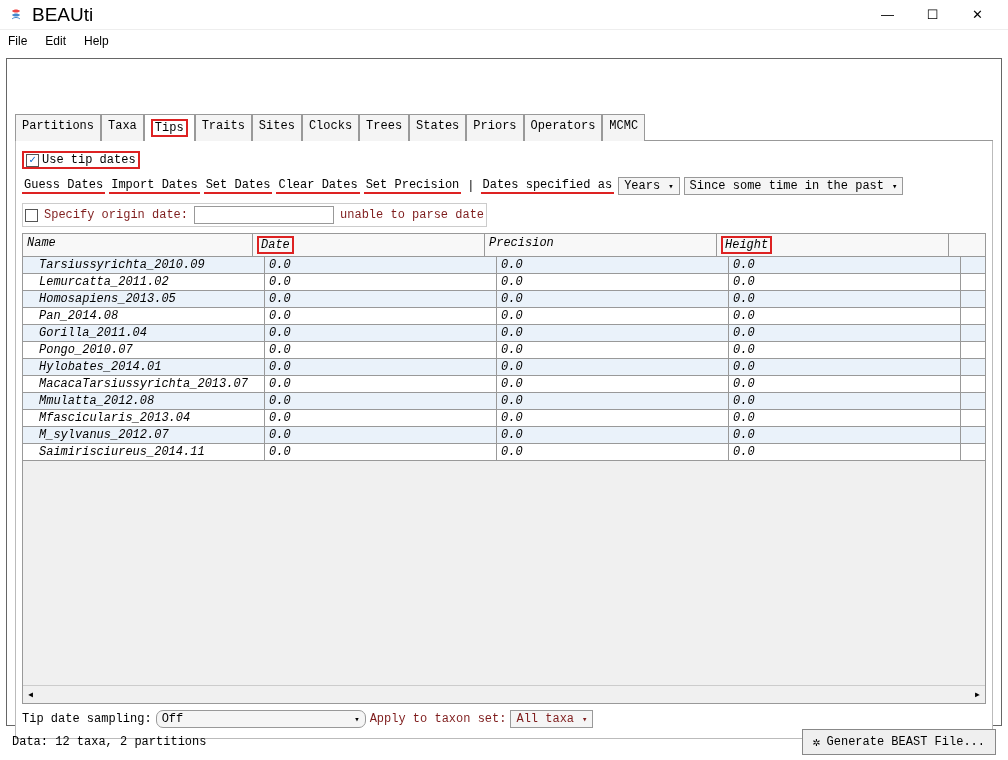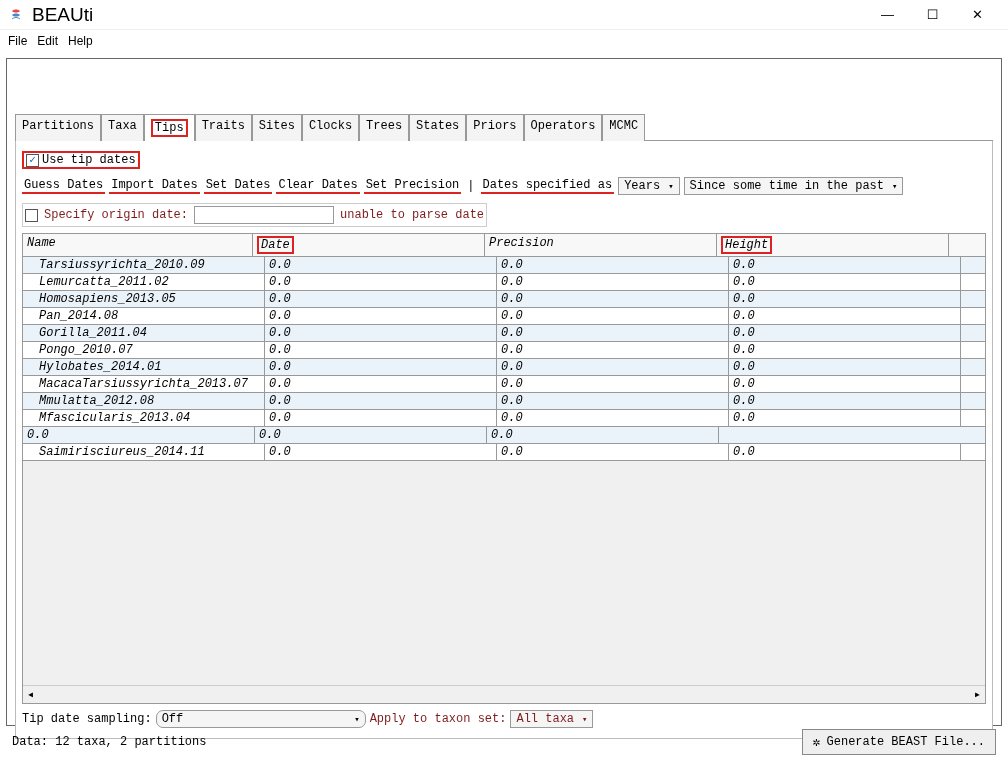--- a/index.html
+++ b/index.html
@@ -2,21 +2,21 @@
 <html><head>
 <meta charset="utf-8">
 <style>
 * { box-sizing: border-box; margin: 0; padding: 0; }
 body { font-family: "Courier New", monospace; font-size: 12px; background: #fff; color: #000; width:1008px; height:760px; overflow:hidden; }
 .titlebar { height: 30px; display: flex; align-items: center; padding: 0 8px; border-bottom: 1px solid #eee; }
 .titlebar .java-icon { width:16px; height:16px; margin-right:8px; display:inline-flex; align-items:center; justify-content:center; }
 .titlebar .title { font-family: Arial, sans-serif; font-size: 19px; }
 .titlebar .controls { margin-left: auto; display: flex; }
 .titlebar .controls span { width: 45px; text-align: center; font-family: Arial, sans-serif; font-size: 13px; }
-.menubar { height: 22px; padding: 0 4px; display: flex; align-items: center; gap: 2px; font-family: Arial, sans-serif; }
+.menubar { height: 22px; padding: 0 4px; display: flex; align-items: center; gap: 10px; font-family: Arial, sans-serif; }
 .menubar span { padding: 2px 4px; }
 .outer { border: 1px solid #666; margin: 6px; height: 668px; position: relative; padding: 6px 8px 0 8px; }
 .tabs { display: flex; border-bottom: 1px solid #999; }
 .tab { padding: 4px 6px; border: 1px solid #999; border-bottom: none; margin-right: 0; background: #f4f4f4; position: relative; top: 1px; margin-top: 48px; }
 .tab.active { background: #fff; }
 .hl { border: 2px solid #d22; padding: 0 2px; display:inline-block; }
 .panel { border: 1px solid #bbb; border-top: none; padding: 6px; height: 598px; background:#fff; display:flex; flex-direction:column; }
 .row { display:flex; align-items:center; gap:4px; margin: 4px 0; }
 .checkbox { width:13px; height:13px; border:1px solid #555; display:inline-flex; align-items:center; justify-content:center; }
 .checkbox.checked::after{ content:"✓"; font-size:11px; color:#06c; line-height:1; }
@@ -175,20 +175,21 @@
             <div class="td prec">0.0</div>
             <div class="td height">0.0</div>
           </div>
           <div class="tr">
             <div class="td name">Mfascicularis_2013.04</div>
             <div class="td date">0.0</div>
             <div class="td prec">0.0</div>
             <div class="td height">0.0</div>
           </div>
           <div class="tr even">
+            <div class="td name">M_sylvanus_2012.07</div>
             <div class="td date">0.0</div>
             <div class="td prec">0.0</div>
             <div class="td height">0.0</div>
           </div>
           <div class="tr">
             <div class="td name">Saimirisciureus_2014.11</div>
             <div class="td date">0.0</div>
             <div class="td prec">0.0</div>
             <div class="td height">0.0</div>
           </div>

